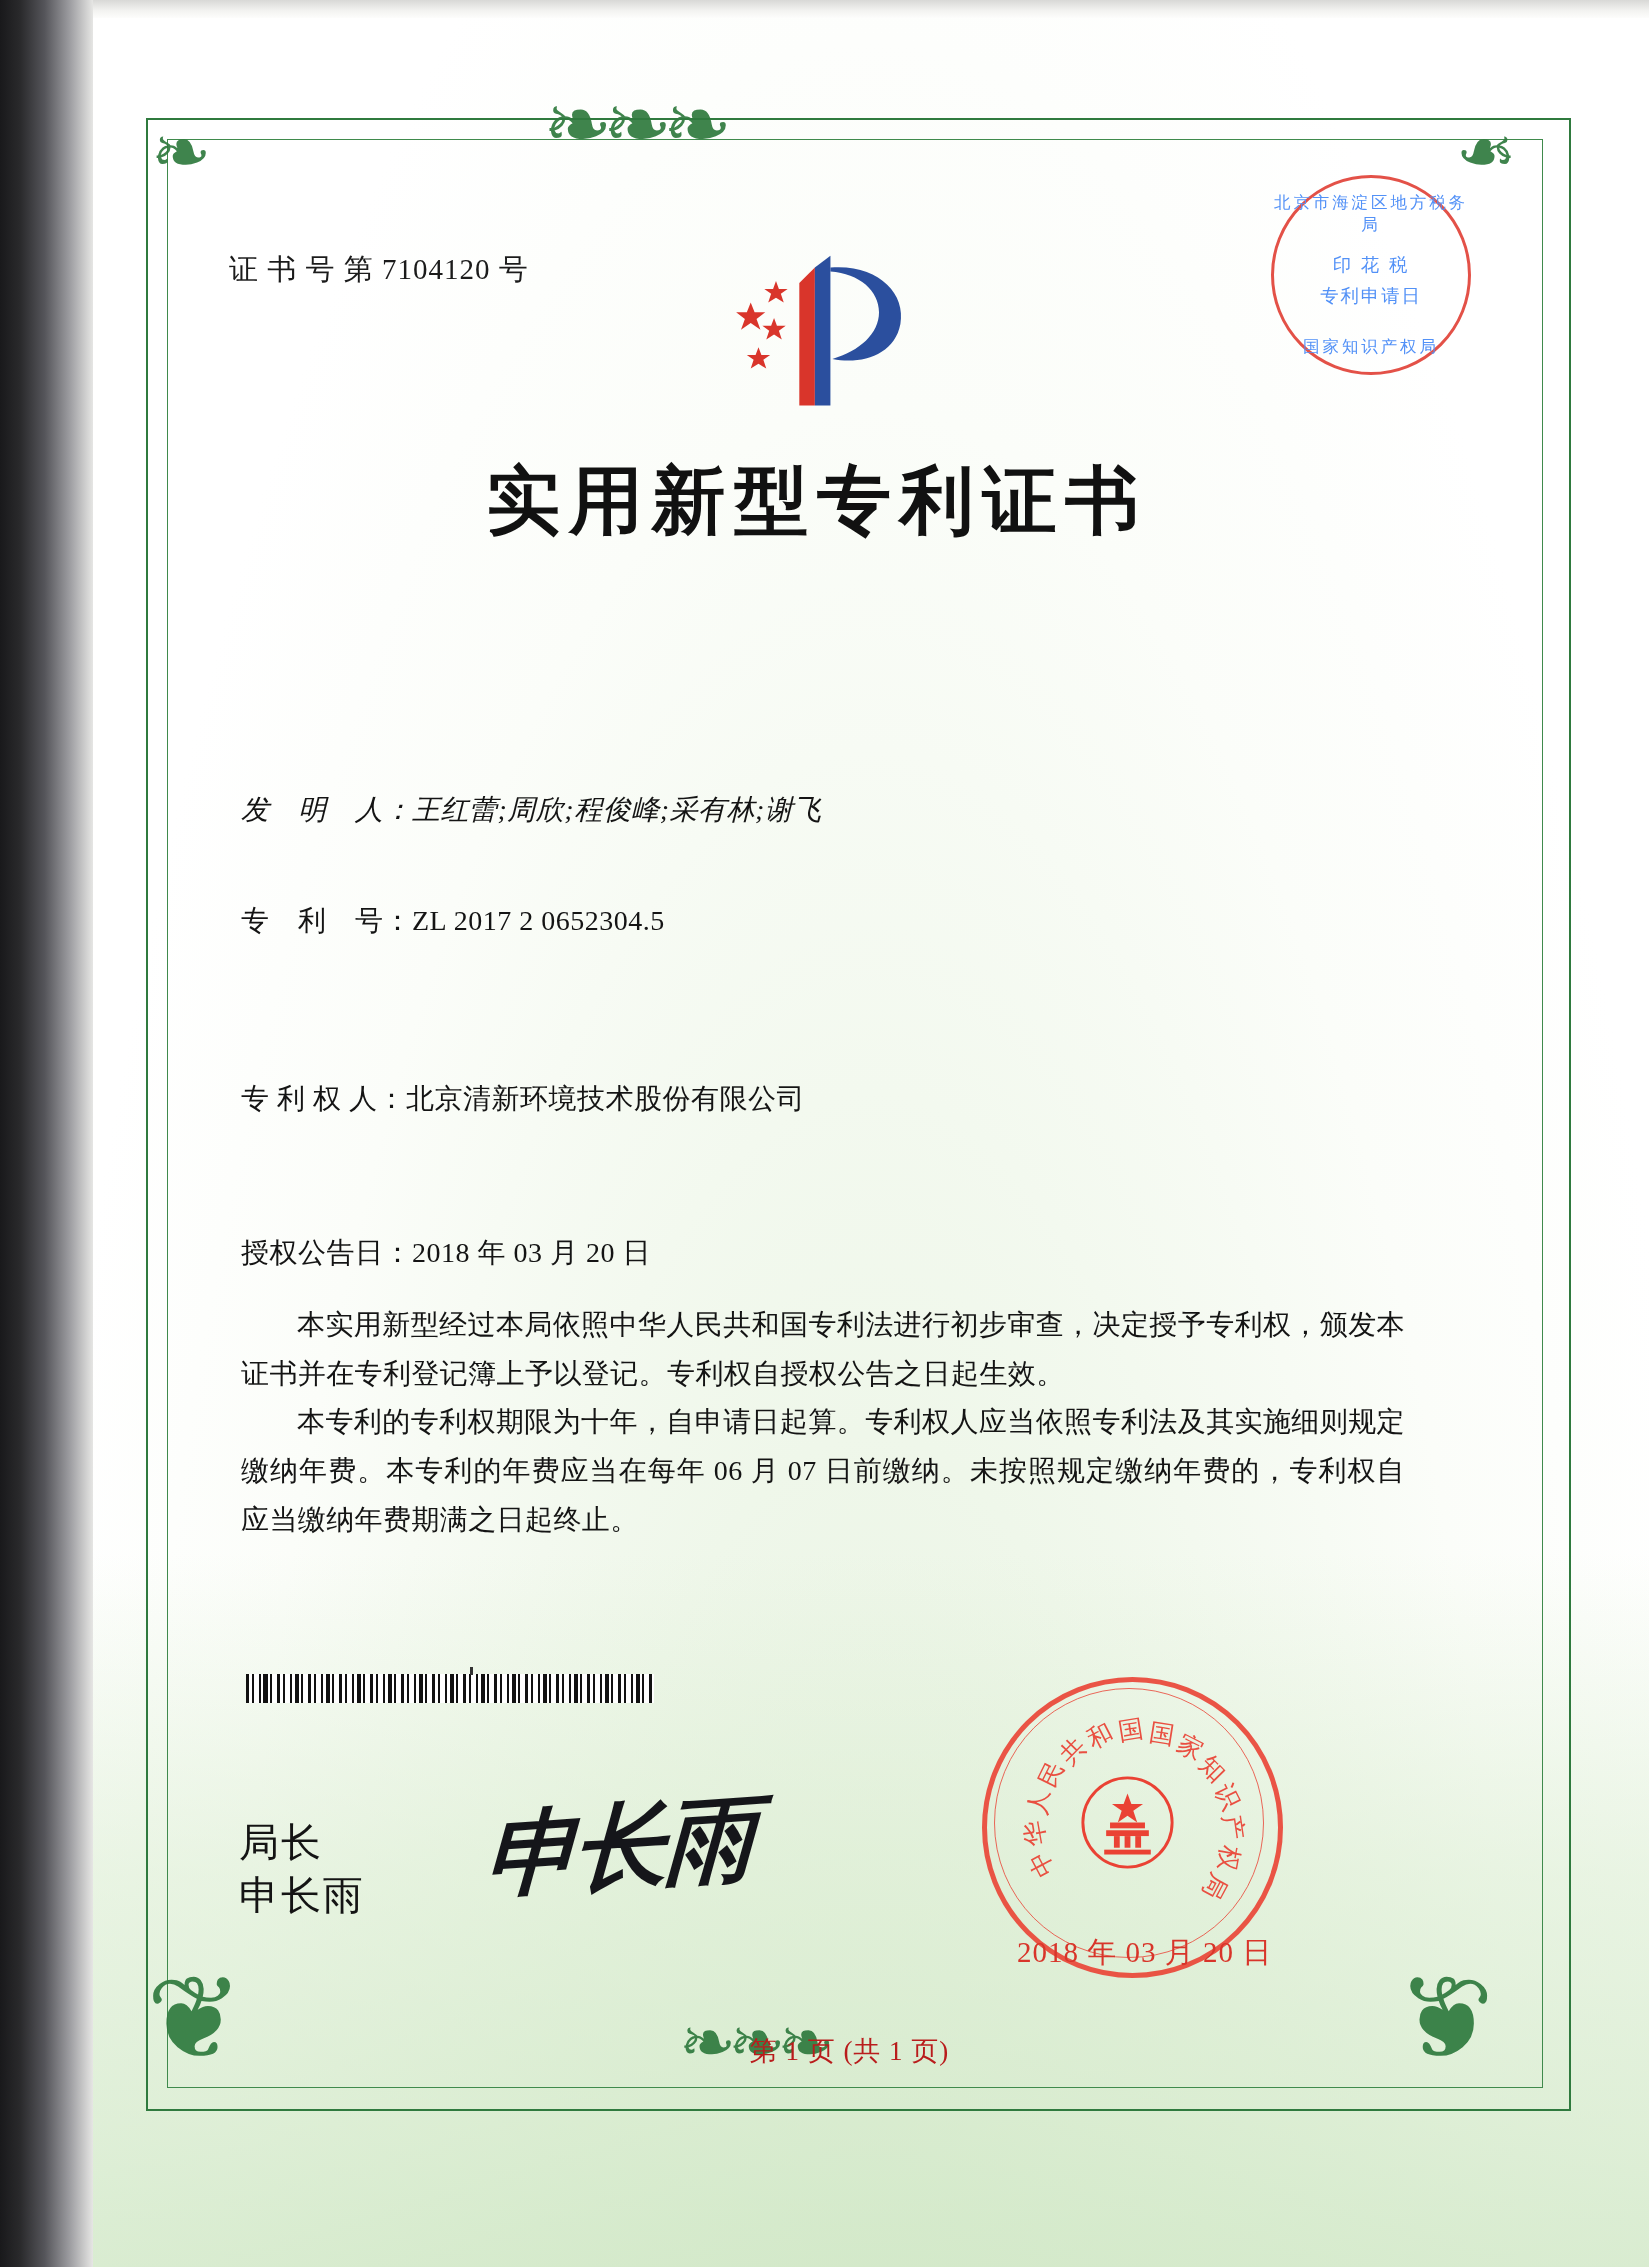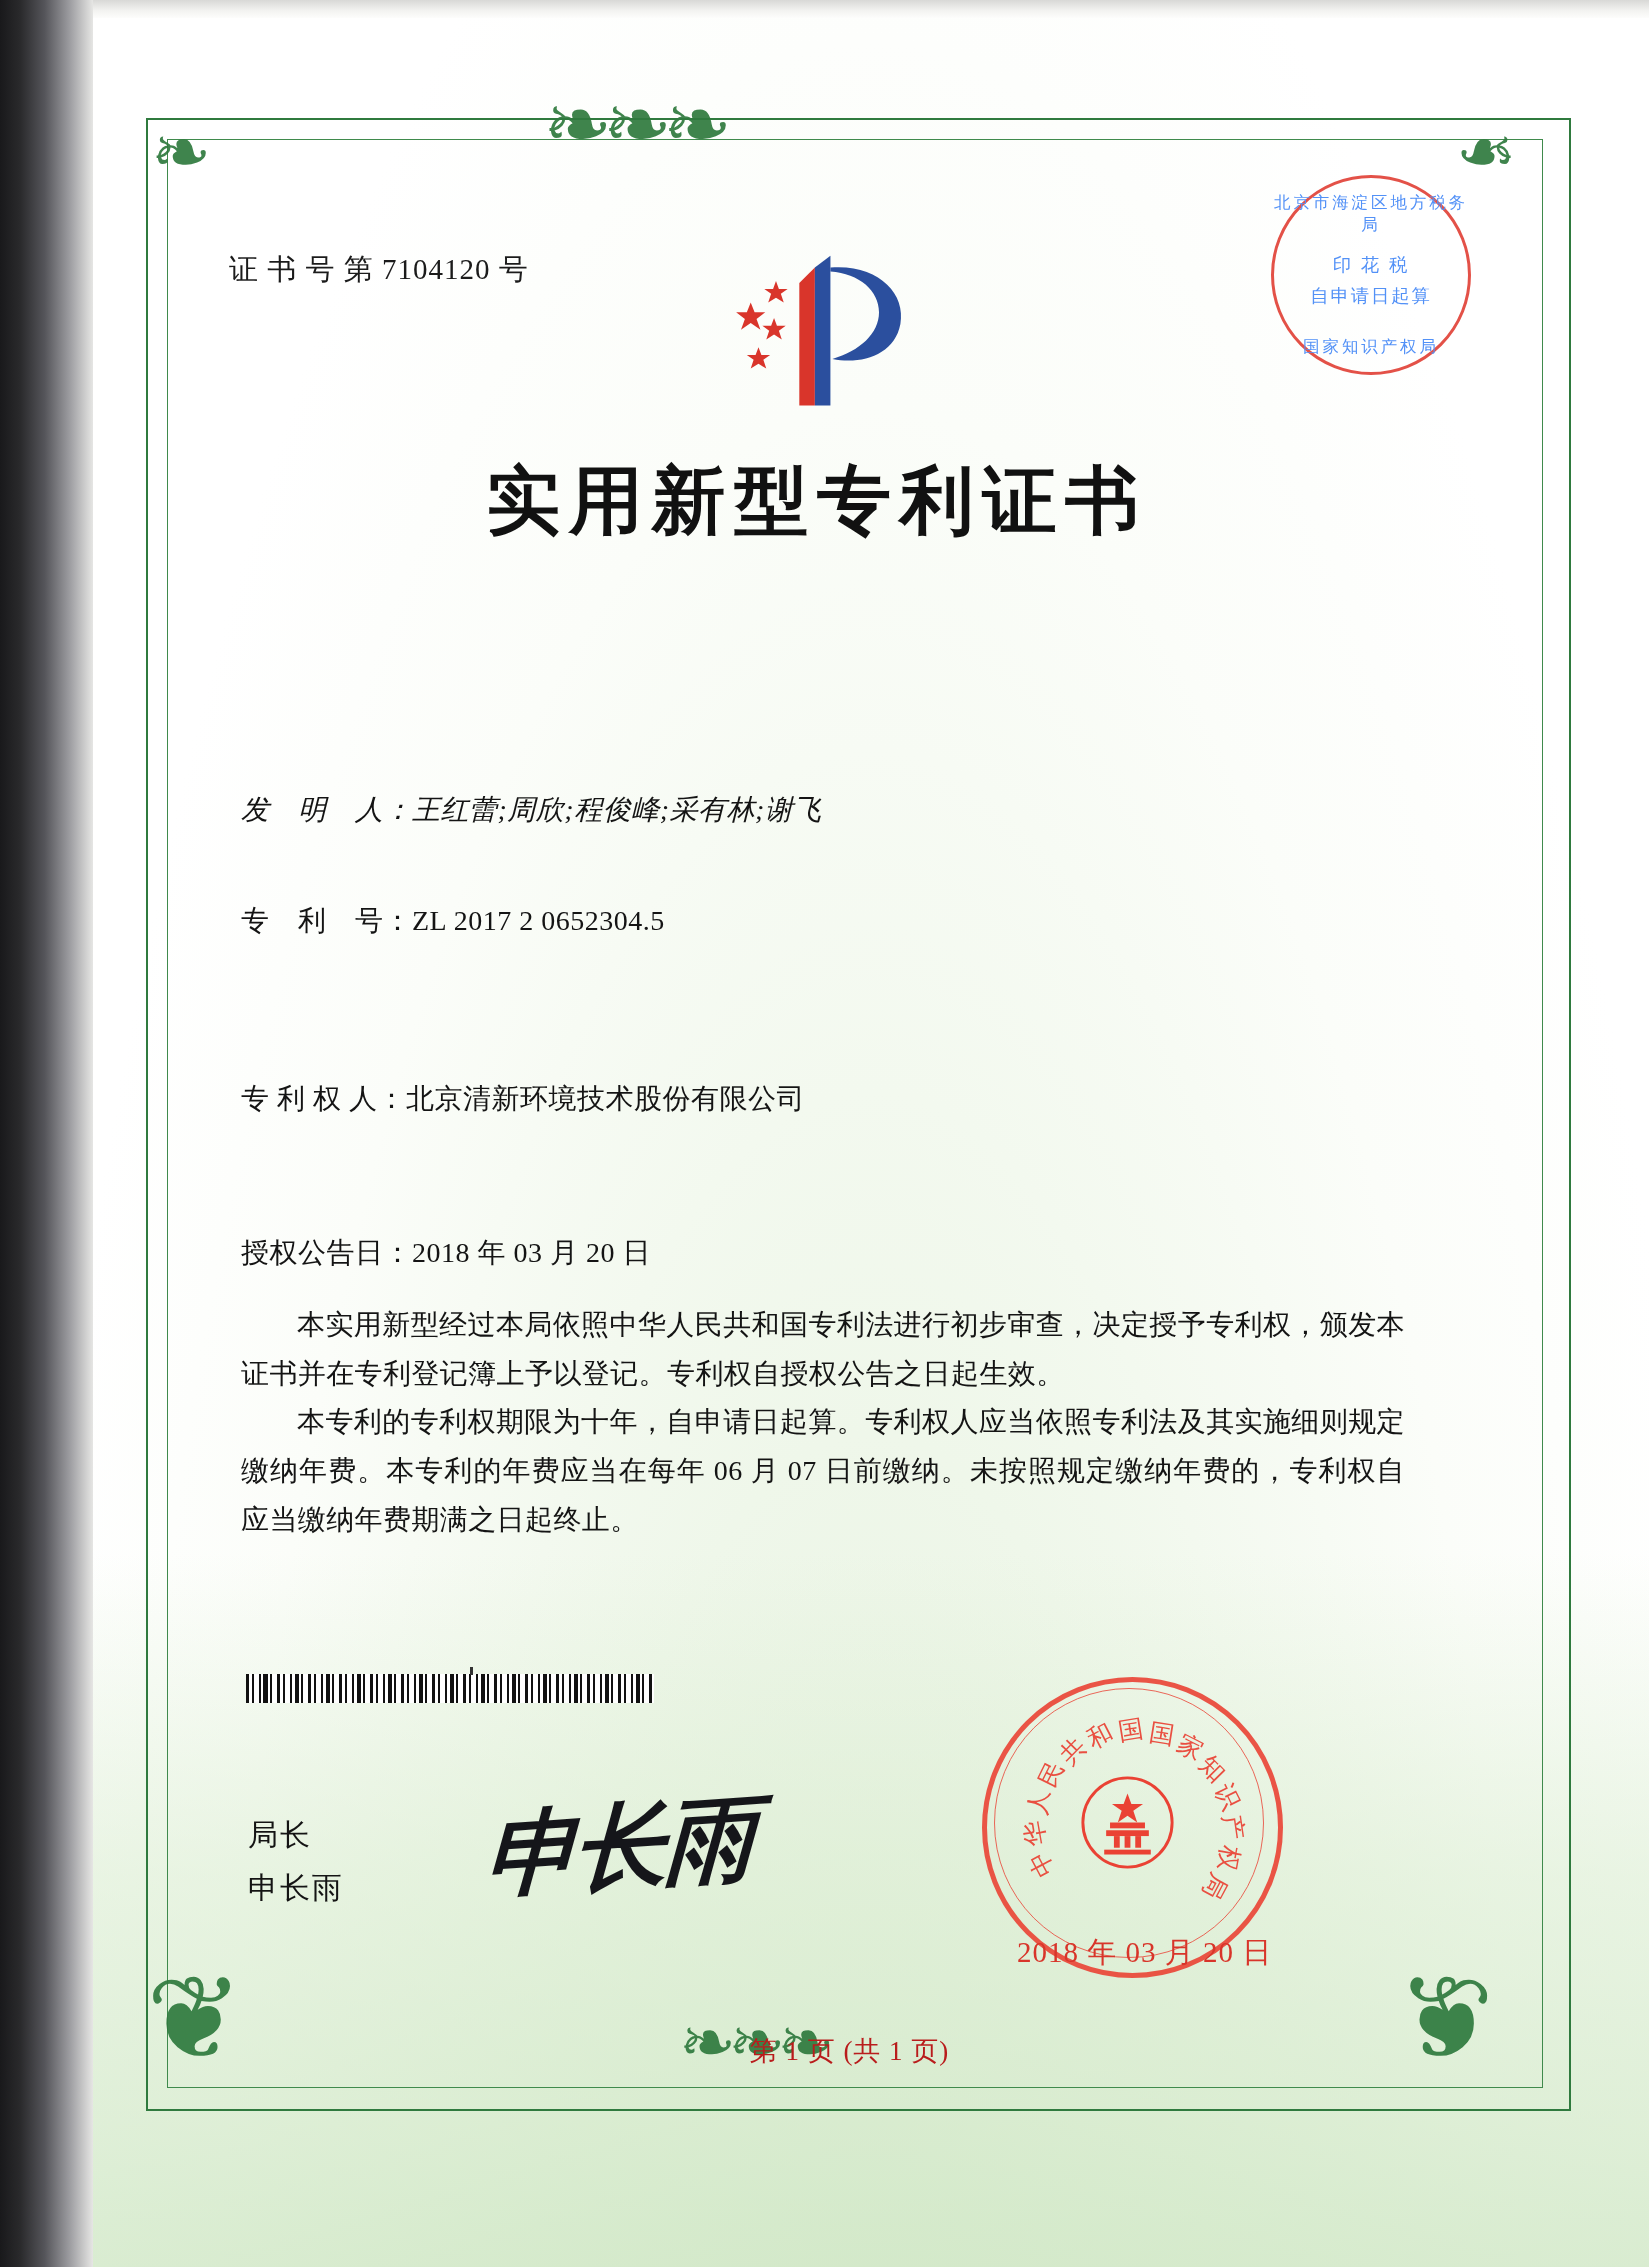--- a/index.html
+++ b/index.html
@@ -154,22 +154,22 @@
   }
   .barcode-tick {
     position: absolute;
     left: 470px; top: 1667px;
     width: 2.9px; height: 7.8px; background: #333;
   }
 
   
   .sig-label {
     position: absolute;
-    left: 248px;
-    font-size: 30px;
+    left: 239px;
+    font-size: 40px;
     color: #141414;
     letter-spacing: 1.9px;
   }
   .sig-l1 { top: 1815px; }
   .sig-l2 { top: 1868px; }
   .signature {
     position: absolute;
     left: 485px; top: 1785px;
     font-family: "DejaVu Serif", serif;
     font-size: 93px;
@@ -328,21 +328,21 @@
   <div class="barcode"></div>
   <div class="barcode-tick"></div>
 
   <div class="sig-label sig-l1">局长</div>
   <div class="sig-label sig-l2">申长雨</div>
   <div class="signature">申长雨</div>
 
   <div class="seal-small">
     <div class="arc-top">北京市海淀区地方税务局</div>
     <div class="mid1">印 花 税</div>
-    <div class="mid2">自申请日起算</div>
+    <div class="mid2">专利申请日</div>
     <div class="arc-bot">国家知识产权局</div>
   </div>
 
   <div class="seal-big"></div>
   <div class="seal-big-ring"></div>
   <div class="seal-big-text" id="sealArc">
       <span style="transform: rotate(-208deg) translate(115px) rotate(90deg);">中</span>
       <span style="transform: rotate(-189.846deg) translate(115px) rotate(90deg);">华</span>
       <span style="transform: rotate(-171.692deg) translate(115px) rotate(90deg);">人</span>
       <span style="transform: rotate(-153.538deg) translate(115px) rotate(90deg);">民</span>

